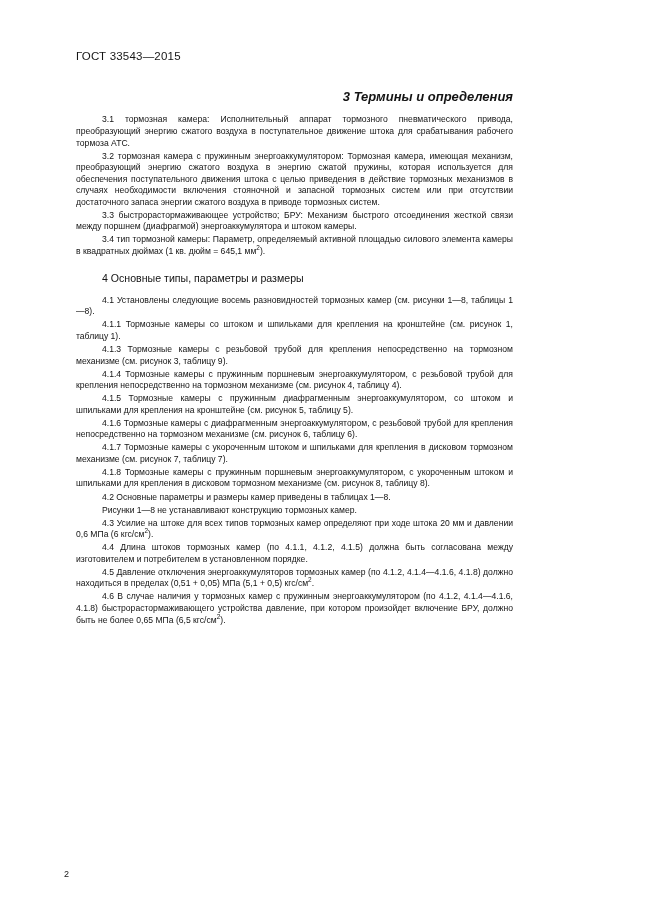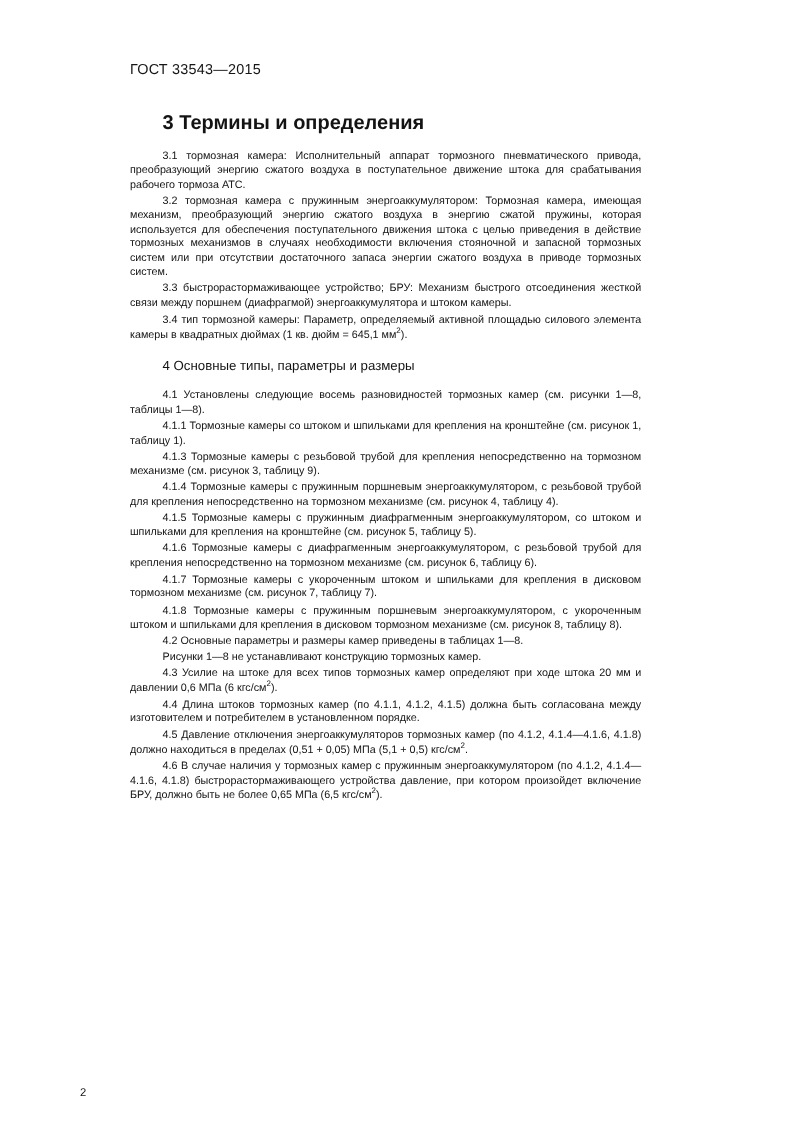--- a/index.html
+++ b/index.html
@@ -14,40 +14,41 @@
     color: #1a1a1a;
     position: relative;
     overflow: hidden;
   }
   .page {
     position: absolute;
     left: 0; top: 0;
     width: 559px;
     height: 913px;
     box-sizing: border-box;
-    padding: 50px 46px 30px 104px;
+    padding: 50px 46px 30px 76px;
   }
   .header {
     font-size: 11.5px;
     letter-spacing: 0.2px;
     margin-bottom: 26px;
     color: #161616;
   }
   .content {
     font-size: 8.6px;
     line-height: 1.345;
     text-align: justify;
     color: #131313;
   }
   h2.sec {
-    font-size: 16px;
+    font-size: 13px;
     font-weight: bold;
     margin: 0 0 9px 0;
     padding-left: 26px;
-    text-align: left;
+    text-align: right;
+    font-style: italic;
   }
   h2.sec2 {
     font-size: 10.6px;
     font-weight: normal;
     margin: 13px 0 10px 0;
     padding-left: 26px;
     text-align: left;
   }
   p {
     margin: 0 0 1.5px 0;

